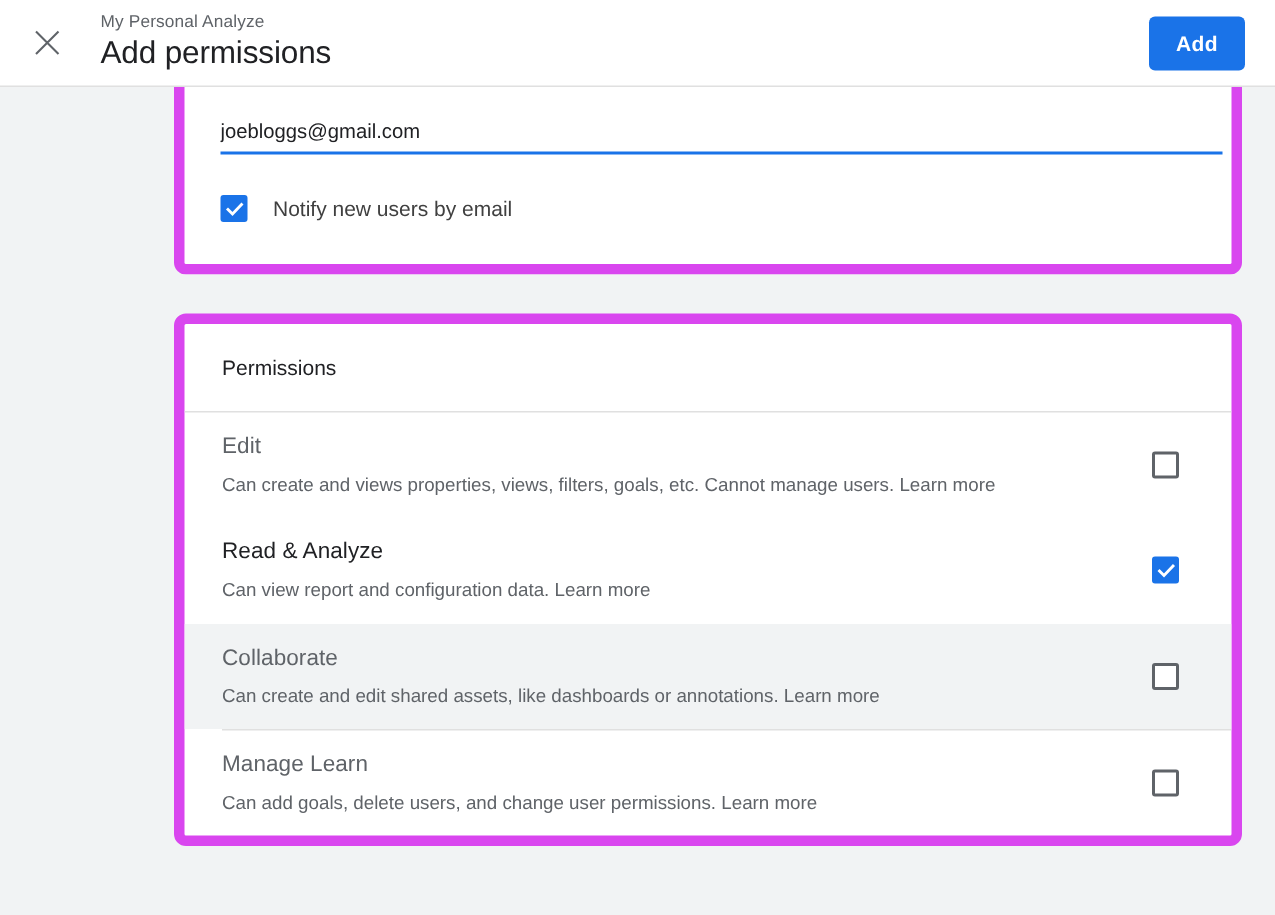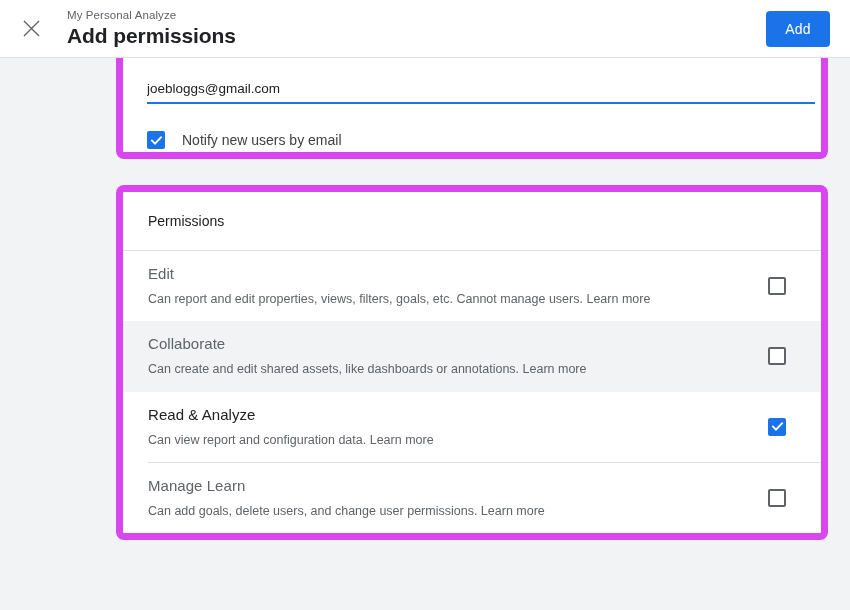--- a/index.html
+++ b/index.html
@@ -45,31 +45,31 @@
   .subtitle {
     font-size: 11.5px;
     color: #5f6368;
     letter-spacing: 0.1px;
     margin-bottom: 2px;
   }
   .title {
     font-size: 21px;
     color: #202124;
     letter-spacing: -0.1px;
-    font-weight: 700;
+    font-weight: 400;
   }
   .header-spacer { flex: 1 1 auto; }
   .add-button {
     background: #1a73e8;
     color: #ffffff;
     border: none;
     border-radius: 4px;
     font-size: 14px;
     font-family: "Liberation Sans", sans-serif;
-    font-weight: 400;
+    font-weight: 700;
     letter-spacing: 0.2px;
     padding: 0 18px;
     height: 36px;
     min-width: 64px;
     cursor: pointer;
   }
 
   
   .body {
     height: 552px;
@@ -86,21 +86,21 @@
     width: 712px;
   }
 
   
   .card-email {
     margin-top: -1px;
     border-top-left-radius: 0;
     border-top-right-radius: 0;
     border-top: none;
     padding: 0 24px;
-    height: 102px;
+    height: 126px;
     position: relative;
   }
   .email-input-wrap {
     padding-top: 22px;
   }
   .email-input {
     width: 668px;
     border: none;
     border-bottom: 2px solid #1a73e8;
     outline: none;
@@ -232,34 +232,21 @@
   </div>
 
   <div class="card card-perms">
     <div class="perms-header">Permissions</div>
     <div class="perms-divider-full"></div>
 
     <div class="perm-row">
       <div class="perm-text">
         <div class="perm-name">Edit</div>
         <div class="perm-desc">
-          <span>Can report and edit properties, views, filters, goals, etc. Cannot manage users.</span>
-          <span class="learn-more">Learn more</span>
-        </div>
-      </div>
-      <div class="perm-cb-wrap">
-        <span class="cb unchecked"></span>
-      </div>
-    </div>
-
-    <div class="perm-row shaded">
-      <div class="perm-text">
-        <div class="perm-name">Collaborate</div>
-        <div class="perm-desc">
-          <span>Can create and edit shared assets, like dashboards or annotations.</span>
+          <span>Can create and views properties, views, filters, goals, etc. Cannot manage users.</span>
           <span class="learn-more">Learn more</span>
         </div>
       </div>
       <div class="perm-cb-wrap">
         <span class="cb unchecked"></span>
       </div>
     </div>
 
     <div class="perm-row">
       <div class="perm-text">
@@ -271,20 +258,33 @@
       </div>
       <div class="perm-cb-wrap">
         <span class="cb checked">
           <svg width="13" height="13" viewBox="0 0 13 13" aria-hidden="true">
             <path d="M2 6.6 L5 9.6 L11 3.3" stroke="#ffffff" stroke-width="1.9" fill="none" stroke-linecap="square"></path>
           </svg>
         </span>
       </div>
     </div>
 
+    <div class="perm-row shaded">
+      <div class="perm-text">
+        <div class="perm-name">Collaborate</div>
+        <div class="perm-desc">
+          <span>Can create and edit shared assets, like dashboards or annotations.</span>
+          <span class="learn-more">Learn more</span>
+        </div>
+      </div>
+      <div class="perm-cb-wrap">
+        <span class="cb unchecked"></span>
+      </div>
+    </div>
+
     <div class="perm-divider-inset"></div>
 
     <div class="perm-row">
       <div class="perm-text">
         <div class="perm-name">Manage Learn</div>
         <div class="perm-desc">
           <span>Can add goals, delete users, and change user permissions.</span>
           <span class="learn-more">Learn more</span>
         </div>
       </div>

